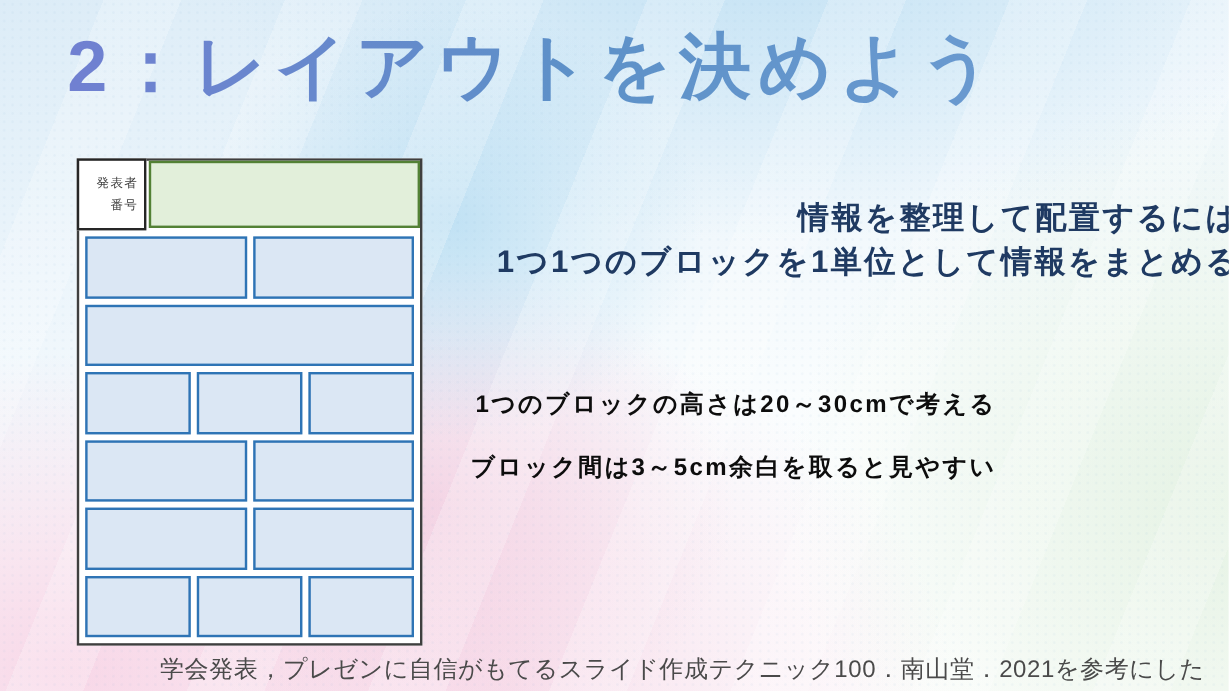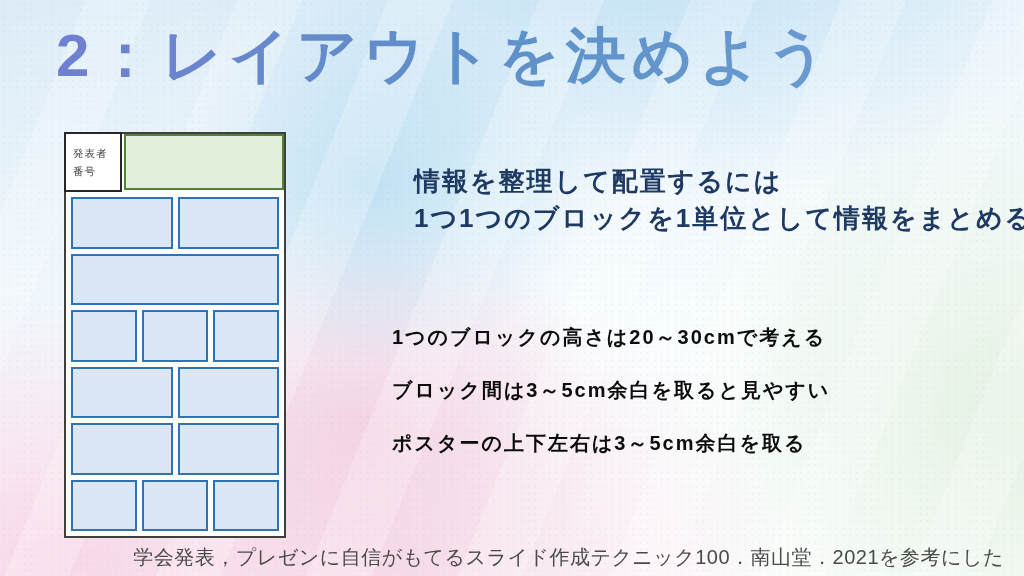--- a/index.html
+++ b/index.html
@@ -1,21 +1,21 @@
 <!DOCTYPE html>
 <html style="--title-grad-start: #7080d1; --title-grad-end: #5d91c8; --intro-text: #1f3a62; --tip-text: #0d0d0d; --citation-text: #4a4a4a; --poster-border: #3f3f3f; --presenter-border: #262626; --green-fill: #e2efda; --green-border: #538135; --block-fill: #dbe7f4; --block-border: #2e74b5;"><head>
 <meta charset="utf-8">
 <style>
   html,body{margin:0;padding:0;}
   body{
     width:1024px;height:576px;overflow:hidden;position:relative;
     font-family:"Liberation Sans","DejaVu Sans",sans-serif;
     background:#ffffff;
   }
-  .slide{position:absolute;inset:0;width:1024px;height:576px;overflow:hidden;}
+  .slide{position:absolute;inset:0;width:1024px;height:576px;overflow:hidden;text-align:right;}
 
   
   .bg{position:absolute;inset:0;pointer-events:none;}
   .bg-base{
     background:
       radial-gradient(300px 260px at 375px 185px, rgba(148,205,236,.50), rgba(148,205,236,0) 70%),
       radial-gradient(360px 300px at 360px 420px, rgba(240,192,216,.55), rgba(240,192,216,0) 70%),
       radial-gradient(560px 380px at 60px 560px,  rgba(247,206,226,.80), rgba(247,206,226,0) 70%),
       radial-gradient(520px 420px at 420px 580px, rgba(244,199,221,.55), rgba(244,199,221,0) 72%),
       radial-gradient(520px 480px at 1030px 420px,rgba(216,236,213,.65), rgba(216,236,213,0) 72%),
@@ -39,21 +39,21 @@
     font-size:60px;font-weight:700;letter-spacing:6px;line-height:1.2;
     color:var(--title-grad-end,#5d91c8);
     background:linear-gradient(90deg,var(--title-grad-start,#7080d1) 0%,var(--title-grad-end,#5d91c8) 55%,#6a9ad0 100%);
     -webkit-background-clip:text;background-clip:text;
     -webkit-text-fill-color:transparent;
     white-space:nowrap;
   }
 
   
   .poster{
-    position:absolute;left:64px;top:132px;width:222px;height:406px;
+    position:absolute;left:64px;top:132px;width:288px;height:406px;
     box-sizing:border-box;background:#ffffff;
     border:2px solid var(--poster-border,#3f3f3f);
     display:flex;flex-direction:column;
   }
   .poster-header{display:flex;height:60px;flex:0 0 auto;margin:-2px 0 0 -2px;}
   .presenter-box{
     width:58px;flex:0 0 auto;box-sizing:border-box;background:#ffffff;
     border:2px solid var(--presenter-border,#262626);
     padding:9px 5px 0 7px;
   }
@@ -149,18 +149,17 @@
   </div>
 
   <div class="intro">
     <div class="intro-line">情報を整理して配置するには</div>
     <div class="intro-line">1つ1つのブロックを1単位として情報をまとめる</div>
   </div>
 
   <div class="tips">
     <div class="tip">1つのブロックの高さは20～30cmで考える</div>
     <div class="tip">ブロック間は3～5cm余白を取ると見やすい</div>
-    <div class="tip">ポスターの上下左右は3～5cm余白を取る</div>
   </div>
 
   <div class="citation">学会発表，プレゼンに自信がもてるスライド作成テクニック100．南山堂．2021を参考にした</div>
 
 </div>
 
 </body></html>

